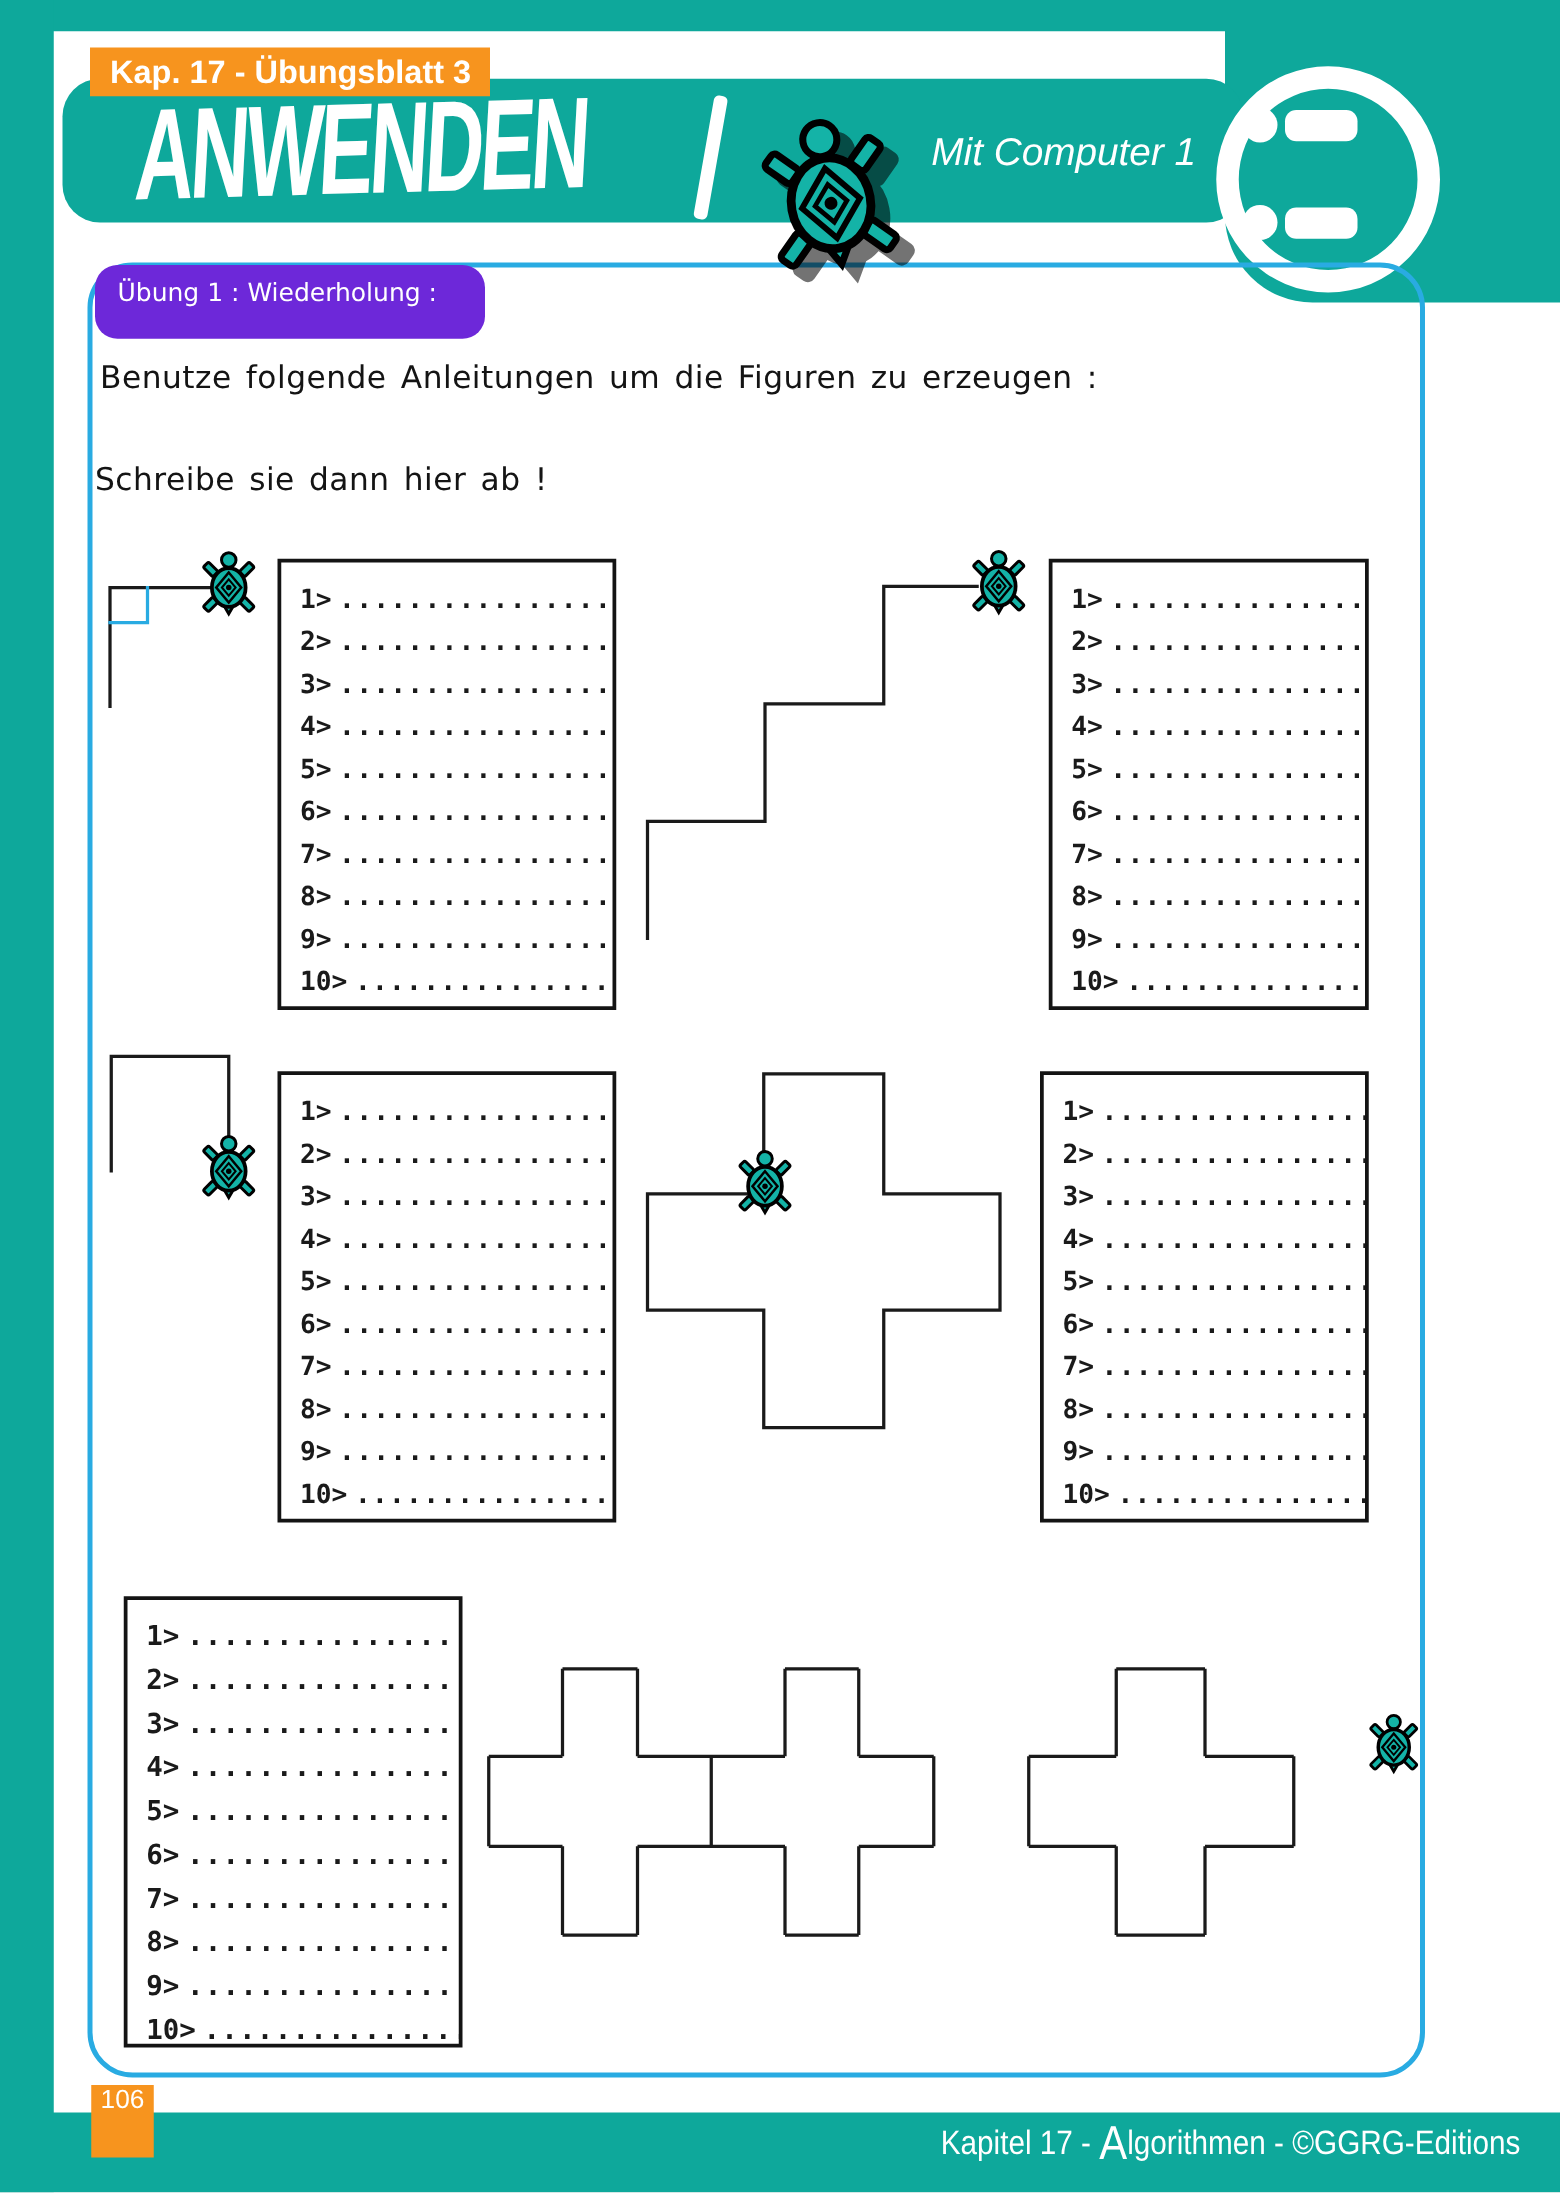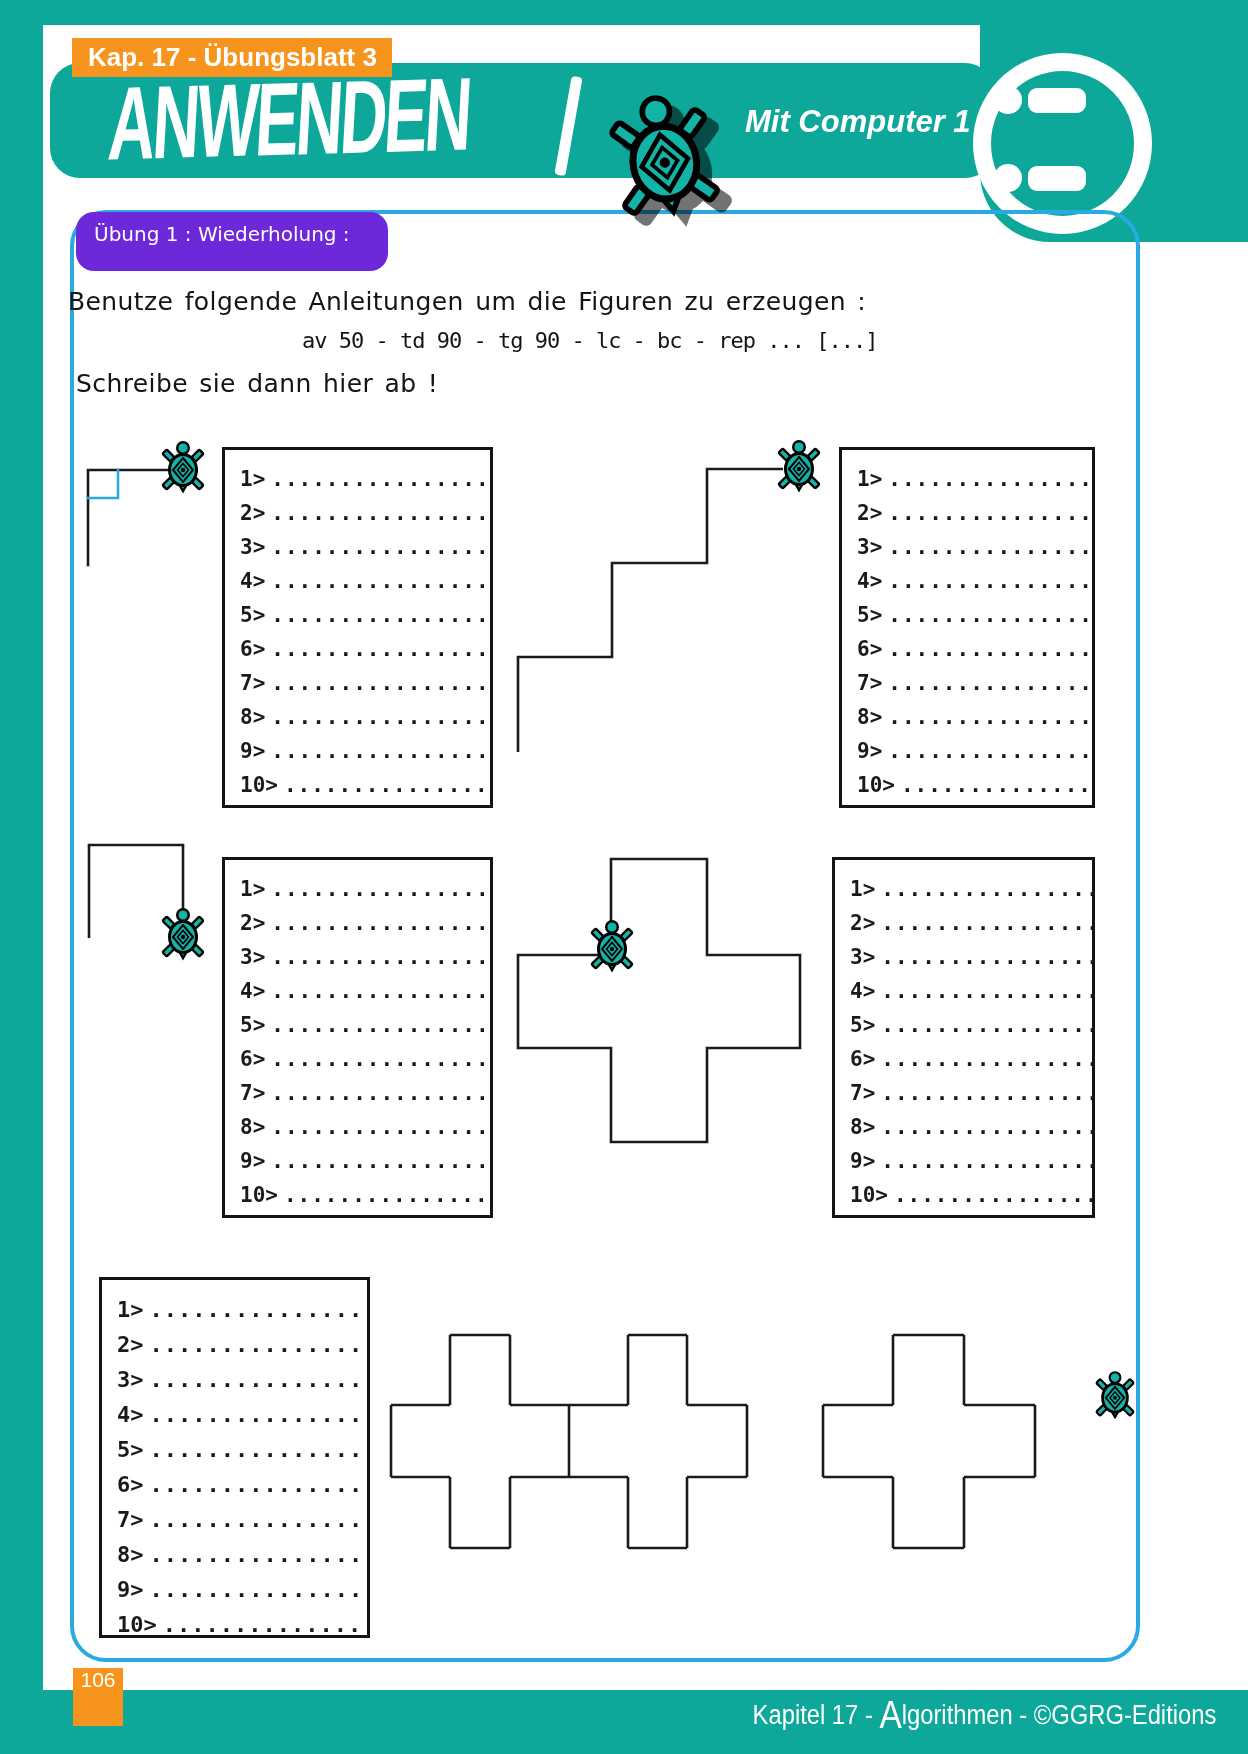--- a/index.html
+++ b/index.html
@@ -15,21 +15,21 @@
   .banner{position:absolute;left:50px;top:63px;width:945px;height:115px;background:#0ea89b;border-radius:30px;}
   .chapter-tab{position:absolute;left:72px;top:38px;width:320px;height:39px;background:#f7941e;
         color:#fff;font-weight:bold;font-size:26px;line-height:39px;padding-left:16px;box-sizing:border-box;
         font-family:"Liberation Sans",sans-serif;}
   .anwenden{position:absolute;left:112px;top:64px;color:#fff;font-size:64px;font-weight:bold;
         font-family:"Liberation Sans",sans-serif;letter-spacing:-3px;white-space:nowrap;
         transform:scale(1.02,1.62) skewX(-6deg) rotate(-1deg);transform-origin:top left;}
   .brush-slash{position:absolute;left:563px;top:76px;width:11px;height:100px;background:#fff;
         transform:rotate(10deg);border-radius:4px;}
   .banner-sub{position:absolute;left:745px;top:104px;width:240px;color:#fff;font-size:31px;
-        font-weight:bold;font-style:italic;font-family:"Liberation Sans",sans-serif;white-space:nowrap;}
+        font-weight:normal;font-style:italic;font-family:"Liberation Sans",sans-serif;white-space:nowrap;}
   .ring{position:absolute;left:973px;top:53px;width:179px;height:181px;border:18px solid #fff;
         border-radius:50%;background:#0ea89b;box-sizing:border-box;}
   .ring .dot{position:absolute;width:28px;height:28px;border-radius:50%;background:#fff;}
   .ring .bar{position:absolute;width:58px;height:25px;border-radius:9px;background:#fff;}
   
   .content-box{position:absolute;left:70px;top:210px;width:1070px;height:1452px;
         border:4px solid #29abe2;border-radius:36px;box-sizing:border-box;background:transparent;}
   .pill{position:absolute;left:76px;top:212px;width:312px;height:59px;background:#6d28d9;border-radius:18px;
         color:#fff;font-size:20px;line-height:45px;padding-left:18px;box-sizing:border-box;}
   .t-line{position:absolute;color:#141414;font-size:25px;letter-spacing:0.4px;word-spacing:3px;}
@@ -70,22 +70,21 @@
   <div class="ring">
     <div class="dot" style="left:3px;top:15px;"></div>
     <div class="dot" style="left:3px;top:93px;"></div>
     <div class="bar" style="left:37px;top:17px;"></div>
     <div class="bar" style="left:37px;top:95px;"></div>
   </div>
 
   <div class="content-box"></div>
   <div class="pill">Übung 1 : Wiederholung :</div>
 
-  <div class="t-line" style="left:68px;top:287px;">Benutze folgende Anleitungen um die Figuren zu erzeugen :</div>
-  <div class="t-cmd" style="left:302px;top:328px;">av 50 - td 90 - tg 90 - lc - bc - rep ... [...]</div>
+  <div class="t-line" style="left:80px;top:287px;">Benutze folgende Anleitungen um die Figuren zu erzeugen :</div>
   <div class="t-line" style="left:76px;top:369px;">Schreibe sie dann hier ab !</div>
 
   <div class="abox" style="left:222px;top:447px;width:271px;height:361px;">
       <div class="ln"><span class="num">1&gt;</span><span class="dots">..........................................</span></div>
       <div class="ln"><span class="num">2&gt;</span><span class="dots">..........................................</span></div>
       <div class="ln"><span class="num">3&gt;</span><span class="dots">..........................................</span></div>
       <div class="ln"><span class="num">4&gt;</span><span class="dots">..........................................</span></div>
       <div class="ln"><span class="num">5&gt;</span><span class="dots">..........................................</span></div>
       <div class="ln"><span class="num">6&gt;</span><span class="dots">..........................................</span></div>
       <div class="ln"><span class="num">7&gt;</span><span class="dots">..........................................</span></div>

